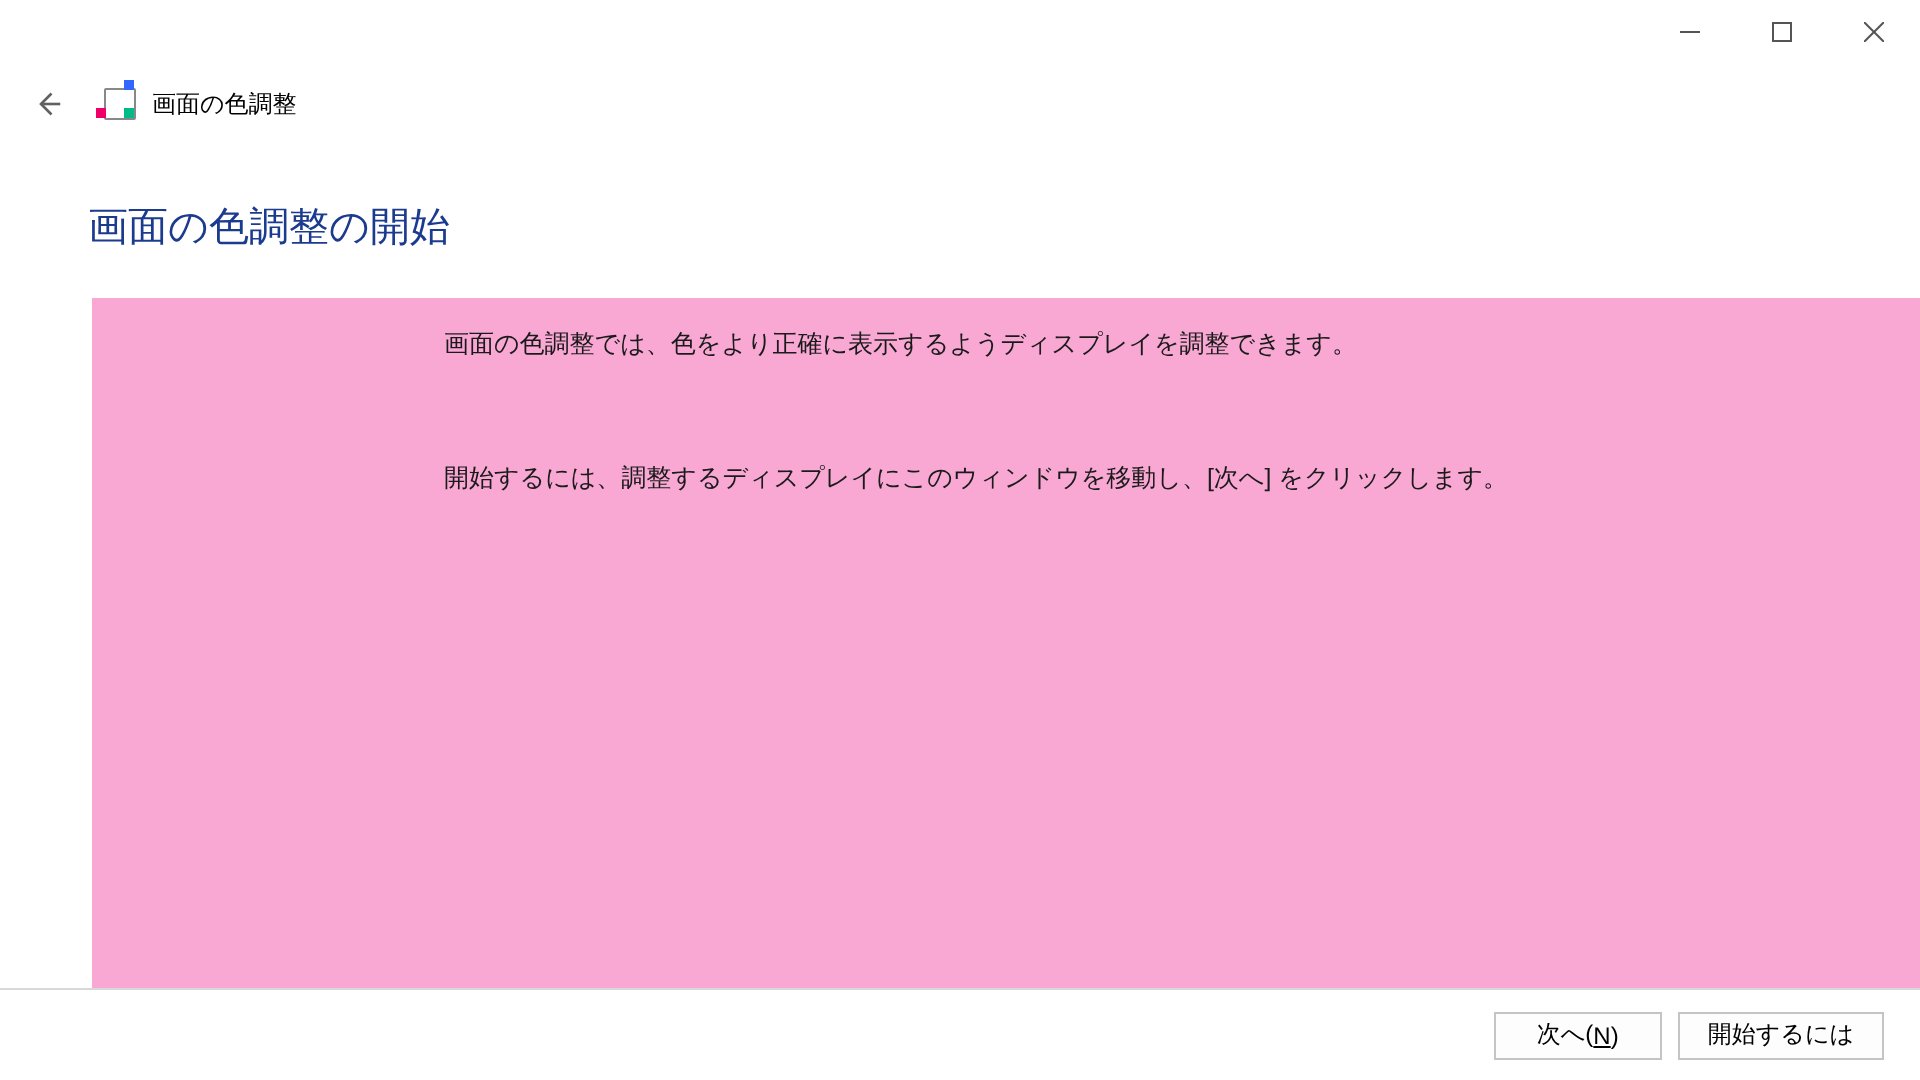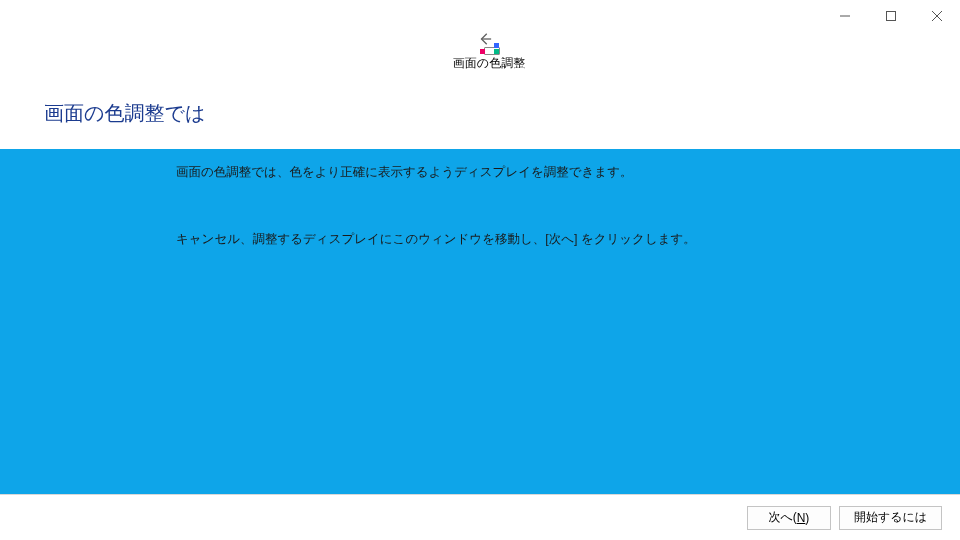--- a/index.html
+++ b/index.html
@@ -4,37 +4,37 @@
   <style>
     * { margin:0; padding:0; box-sizing:border-box; }
     html,body { width:960px; height:540px; font-family:"Yu Gothic UI","Segoe UI",Meiryo,sans-serif; font-size:12px; background:#fff; overflow:hidden; }
 
     
     .title-bar { height:32px; display:flex; justify-content:flex-end; align-items:center; background:#fff; }
     .win-btn { width:46px; height:32px; display:flex; align-items:center; justify-content:center; color:#555; }
     .win-btn svg { width:10px; height:10px; stroke:#555; stroke-width:1; fill:none; }
 
     
-    .header-row { height:40px; display:flex; align-items:center; padding-left:10px; background:#fff;flex-direction:column; }
+    .header-row { height:40px; display:flex; align-items:center; padding-left:10px; background:#fff; }
     .back-btn { width:28px; height:28px; display:flex; align-items:center; justify-content:center; color:#606060; }
     .back-btn svg { width:14px; height:14px; stroke:#606060; stroke-width:1.5; fill:none; }
     .app-icon { width:16px; height:16px; margin-left:14px; display:inline-block; position:relative; }
     .app-icon .sheet { position:absolute; inset:0; background:#fff; border:1px solid #888; border-radius:1px; }
     .app-icon .sq { position:absolute; width:5px; height:5px; bottom:1px; right:1px; }
     .app-icon .r{ background:#e06; left:-4px; }
     .app-icon .g{ background:#0b8; }
     .app-icon .b{ background:#36f; top:-4px; }
     .window-title { margin-left:8px; font-size:12px; color:#000; }
 
     
     .heading-area { padding:28px 0 22px 44px; background:#fff; }
     .heading { font-size:20px; font-weight:400; color:#1b3b8f; }
 
     
-    .content { background:#0ea5e9; height:350px; padding:14px 0 0 176px; font-size:12.5px; color:#1a1a1a; line-height:1.5; }
+    .content { background:#f9a8d4; height:350px; padding:14px 0 0 176px; font-size:12.5px; color:#1a1a1a; line-height:1.5;margin-left:46px; }
     .para { margin-bottom:48px; }
     .link { color:#0b2b9c; text-decoration:underline; cursor:pointer; }
 
     
     .footer { position:absolute; bottom:0; left:0; right:0; height:46px; background:#fff; border-top:1px solid #d8d8d8; display:flex; justify-content:flex-end; align-items:center; padding-right:18px; gap:8px; }
     .btn { min-width:84px; height:24px; padding:0 14px; background:#fdfdfd; border:1px solid #c4c4c4; font-size:12px; color:#000; display:flex; align-items:center; justify-content:center; cursor:pointer; }
     .btn u{ text-decoration:underline; }
   </style>
 </head>
 <body>
@@ -68,26 +68,26 @@
   <span class="app-icon">
     <span class="sheet"></span>
     <span class="sq r"></span>
       <span class="sq b"></span>
       <span class="sq g"></span>
   </span>
   <span class="window-title">画面の色調整</span>
 </div>
 
 <div class="heading-area">
-  <div class="heading">画面の色調整では</div>
+  <div class="heading">画面の色調整の開始</div>
 </div>
 
 <div class="content">
   <div class="para">画面の色調整では、色をより正確に表示するようディスプレイを調整できます。</div>
-  <div class="para">キャンセル、調整するディスプレイにこのウィンドウを移動し、[次へ] をクリックします。</div>
+  <div class="para">開始するには、調整するディスプレイにこのウィンドウを移動し、[次へ] をクリックします。</div>
 </div>
 
 <div class="footer">
   <div class="btn">
     <span>次へ(</span>
       <u>N</u>
       <span>)</span>
   </div>
   <div class="btn">開始するには</div>
 </div>

